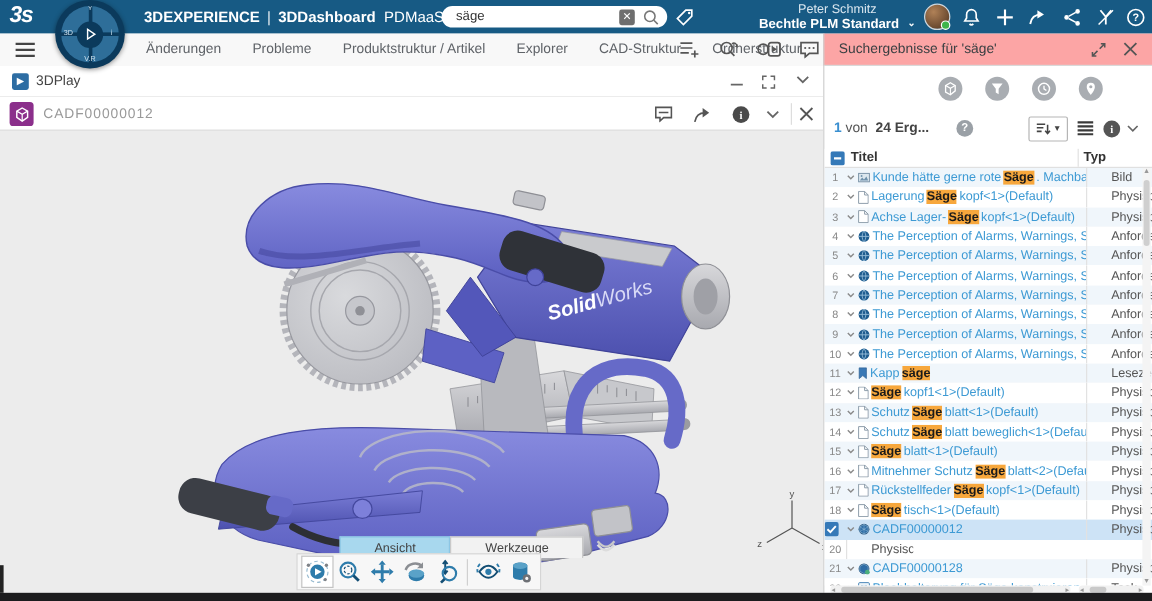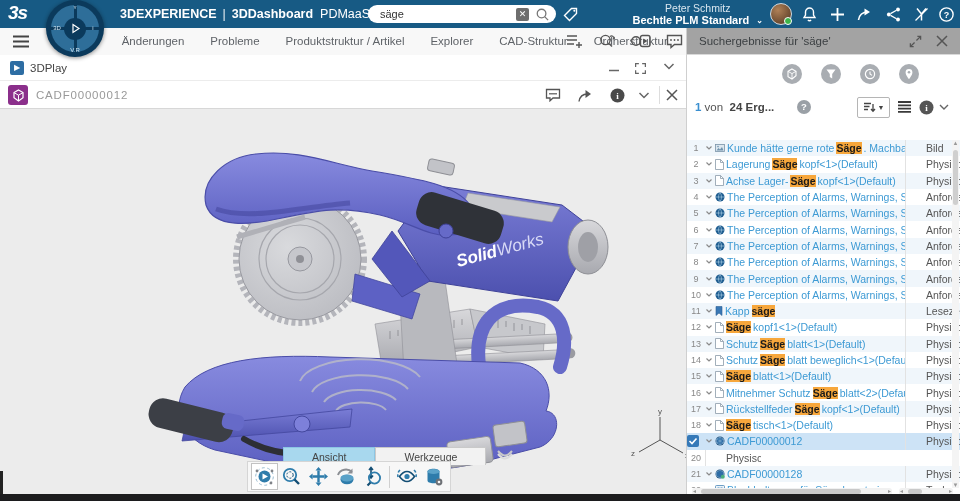--- a/index.html
+++ b/index.html
@@ -32,21 +32,21 @@
 
   
   .tabbar { position:absolute; left:0; top:28px; width:686px; height:44px; background:#f8f8f8; border-bottom:1px solid #d9d9d9; color:#5f6368; }
   .hamburger { position:absolute; left:12px; top:7px; }
   .tabs { position:absolute; left:92px; top:0; height:26px; display:flex; align-items:center; gap:26px; font-size:11.5px; white-space:nowrap; }
   .tab { cursor:pointer; }
   .tchev { color:#8a8a8a; font-size:11px; cursor:pointer; }
   .tbicons { position:absolute; left:566px; top:0; height:26px; display:flex; align-items:center; gap:15px; }
 
   
-  .panelheader { position:absolute; left:686px; top:28px; width:274px; height:27px; background:#a3a3a3; border-bottom:1px solid #d9d9d9; border-left:1px solid #cfcfcf; }
+  .panelheader { position:absolute; left:686px; top:28px; width:274px; height:27px; background:#fca5a5; border-bottom:1px solid #d9d9d9; border-left:1px solid #cfcfcf; }
   .ptitle { position:absolute; left:12px; top:7px; font-size:11.5px; color:#3c4043; }
   .phicon { position:absolute; top:7px; cursor:pointer; }
 
   
   .widgetbar { position:absolute; left:0; top:55px; width:686px; height:26px; background:#fff; border-bottom:1px solid #ececec; }
   .wappicon { position:absolute; left:10px; top:6px; width:14px; height:14px; background:#2d6da3; border-radius:2px; color:#fff; font-size:8px; line-height:14px; text-align:center; }
   .wname { position:absolute; left:30px; top:7px; font-size:11.5px; color:#444; }
   .wicon { position:absolute; top:7px; cursor:pointer; }
   .contentbar { position:absolute; left:0; top:81px; width:686px; height:28px; background:#fff; border-bottom:1px solid #d7d7d7; }
   .cubeicon { position:absolute; left:8px; top:4px; width:20px; height:20px; background:#8b2f8b; border-radius:3px; display:flex; align-items:center; justify-content:center; }
@@ -468,20 +468,29 @@
       </svg>
     <svg class="resicon" style="left:232px" width="15" height="15" viewBox="0 0 15 15">
         <circle cx="7.5" cy="7.5" r="7" fill="#555"></circle>
         <text x="7.5" y="11" text-anchor="middle" font-size="9" font-weight="bold" fill="#fff" font-family="Liberation Serif,serif">i</text>
       </svg>
     <svg class="resicon" style="left:252px;top:11px" width="10" height="7" viewBox="0 0 10 7">
         <path d="M1 1l4 4 4-4" fill="none" stroke="#666" stroke-width="1.4"></path>
       </svg>
   </div>
 
+  <div class="thead">
+    <svg class="thcb" width="12" height="12" viewBox="0 0 12 12">
+        <rect width="12" height="12" rx="2" fill="#3579b8"></rect>
+        <path d="M3 6h6" stroke="#fff" stroke-width="1.8"></path>
+      </svg>
+    <span class="thtitel">Titel</span>
+    <span class="thtyp">Typ</span>
+    <div class="theadline"></div>
+  </div>
 
   <div class="tablebody">
       <div class="prow odd">
         <div class="pnum">1</div>
         <div class="ptit">
           <svg class="ric" width="8" height="8" viewBox="0 0 8 8">
             <path d="M1.5 2.5L4 5l2.5-2.5" fill="none" stroke="#8a8a8a" stroke-width="1.2"></path>
           </svg>
           <svg class="ric" width="10" height="10" viewBox="0 0 10 10">
             <rect x="0.5" y="1.5" width="9" height="7" fill="#dce7ef" stroke="#7a93a8" stroke-width="0.8"></rect>

